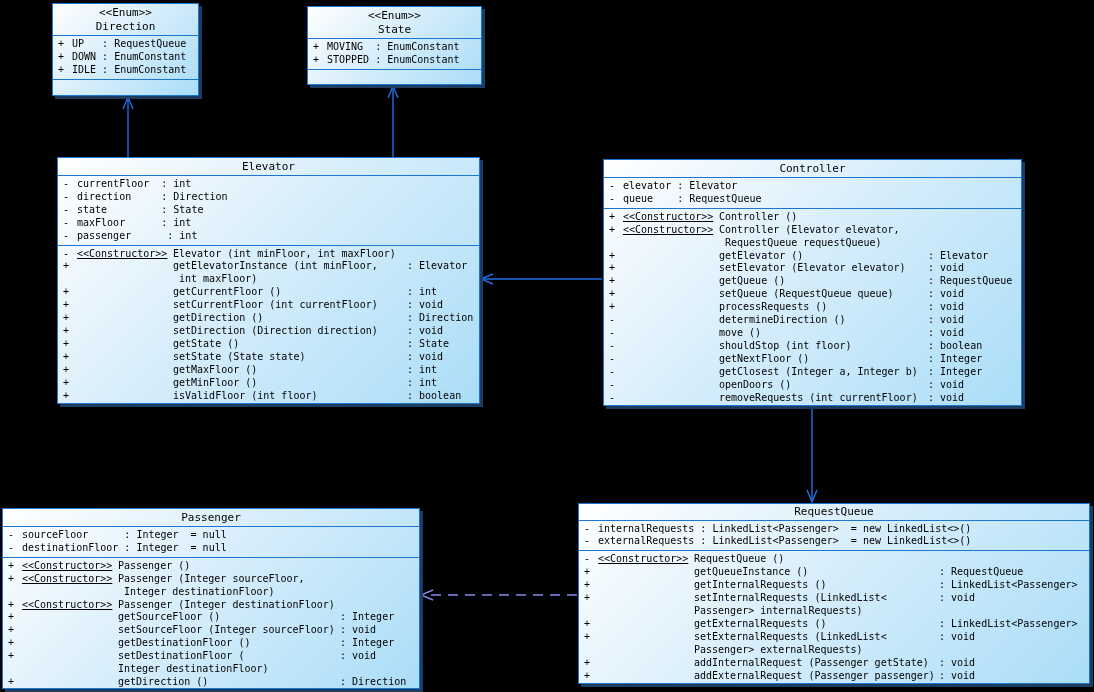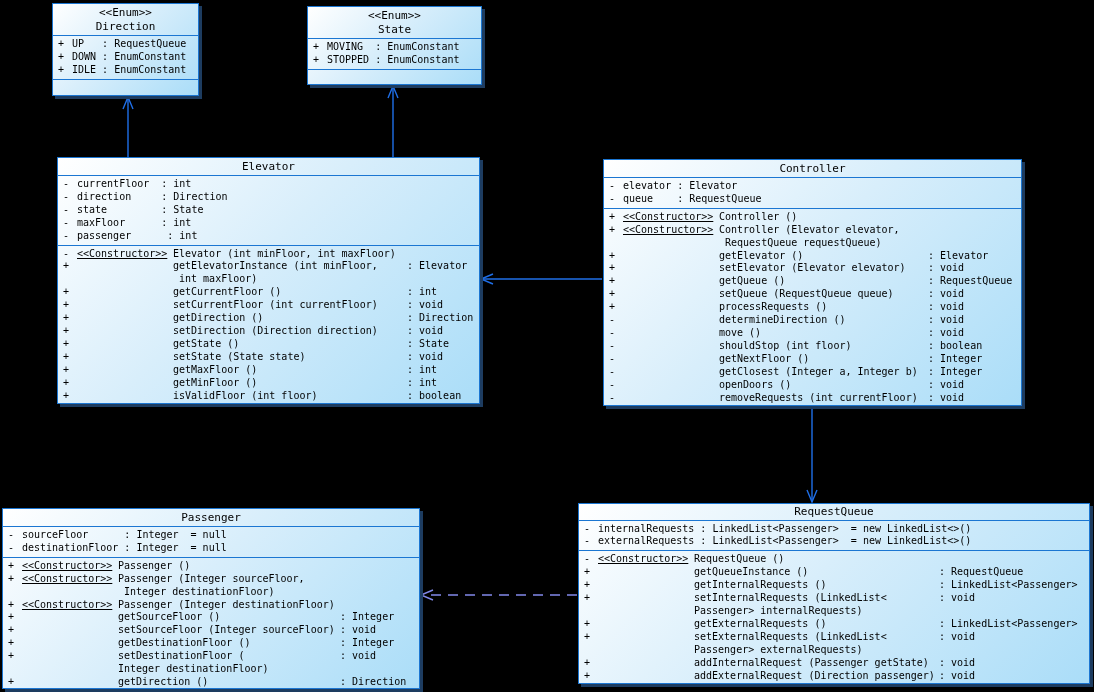--- a/index.html
+++ b/index.html
@@ -440,19 +440,19 @@
         </div>
         <div class="row">
           <span class="v">+</span>
           <span class="p"></span>
           <span class="s">addInternalRequest (Passenger getState)</span>
           <span class="r">: void</span>
         </div>
         <div class="row">
           <span class="v">+</span>
           <span class="p"></span>
-          <span class="s">addExternalRequest (Direction passenger)</span>
+          <span class="s">addExternalRequest (Passenger passenger)</span>
           <span class="r">: void</span>
         </div>
       </div>
   </div>
 
 </div>
 
 </body></html>

